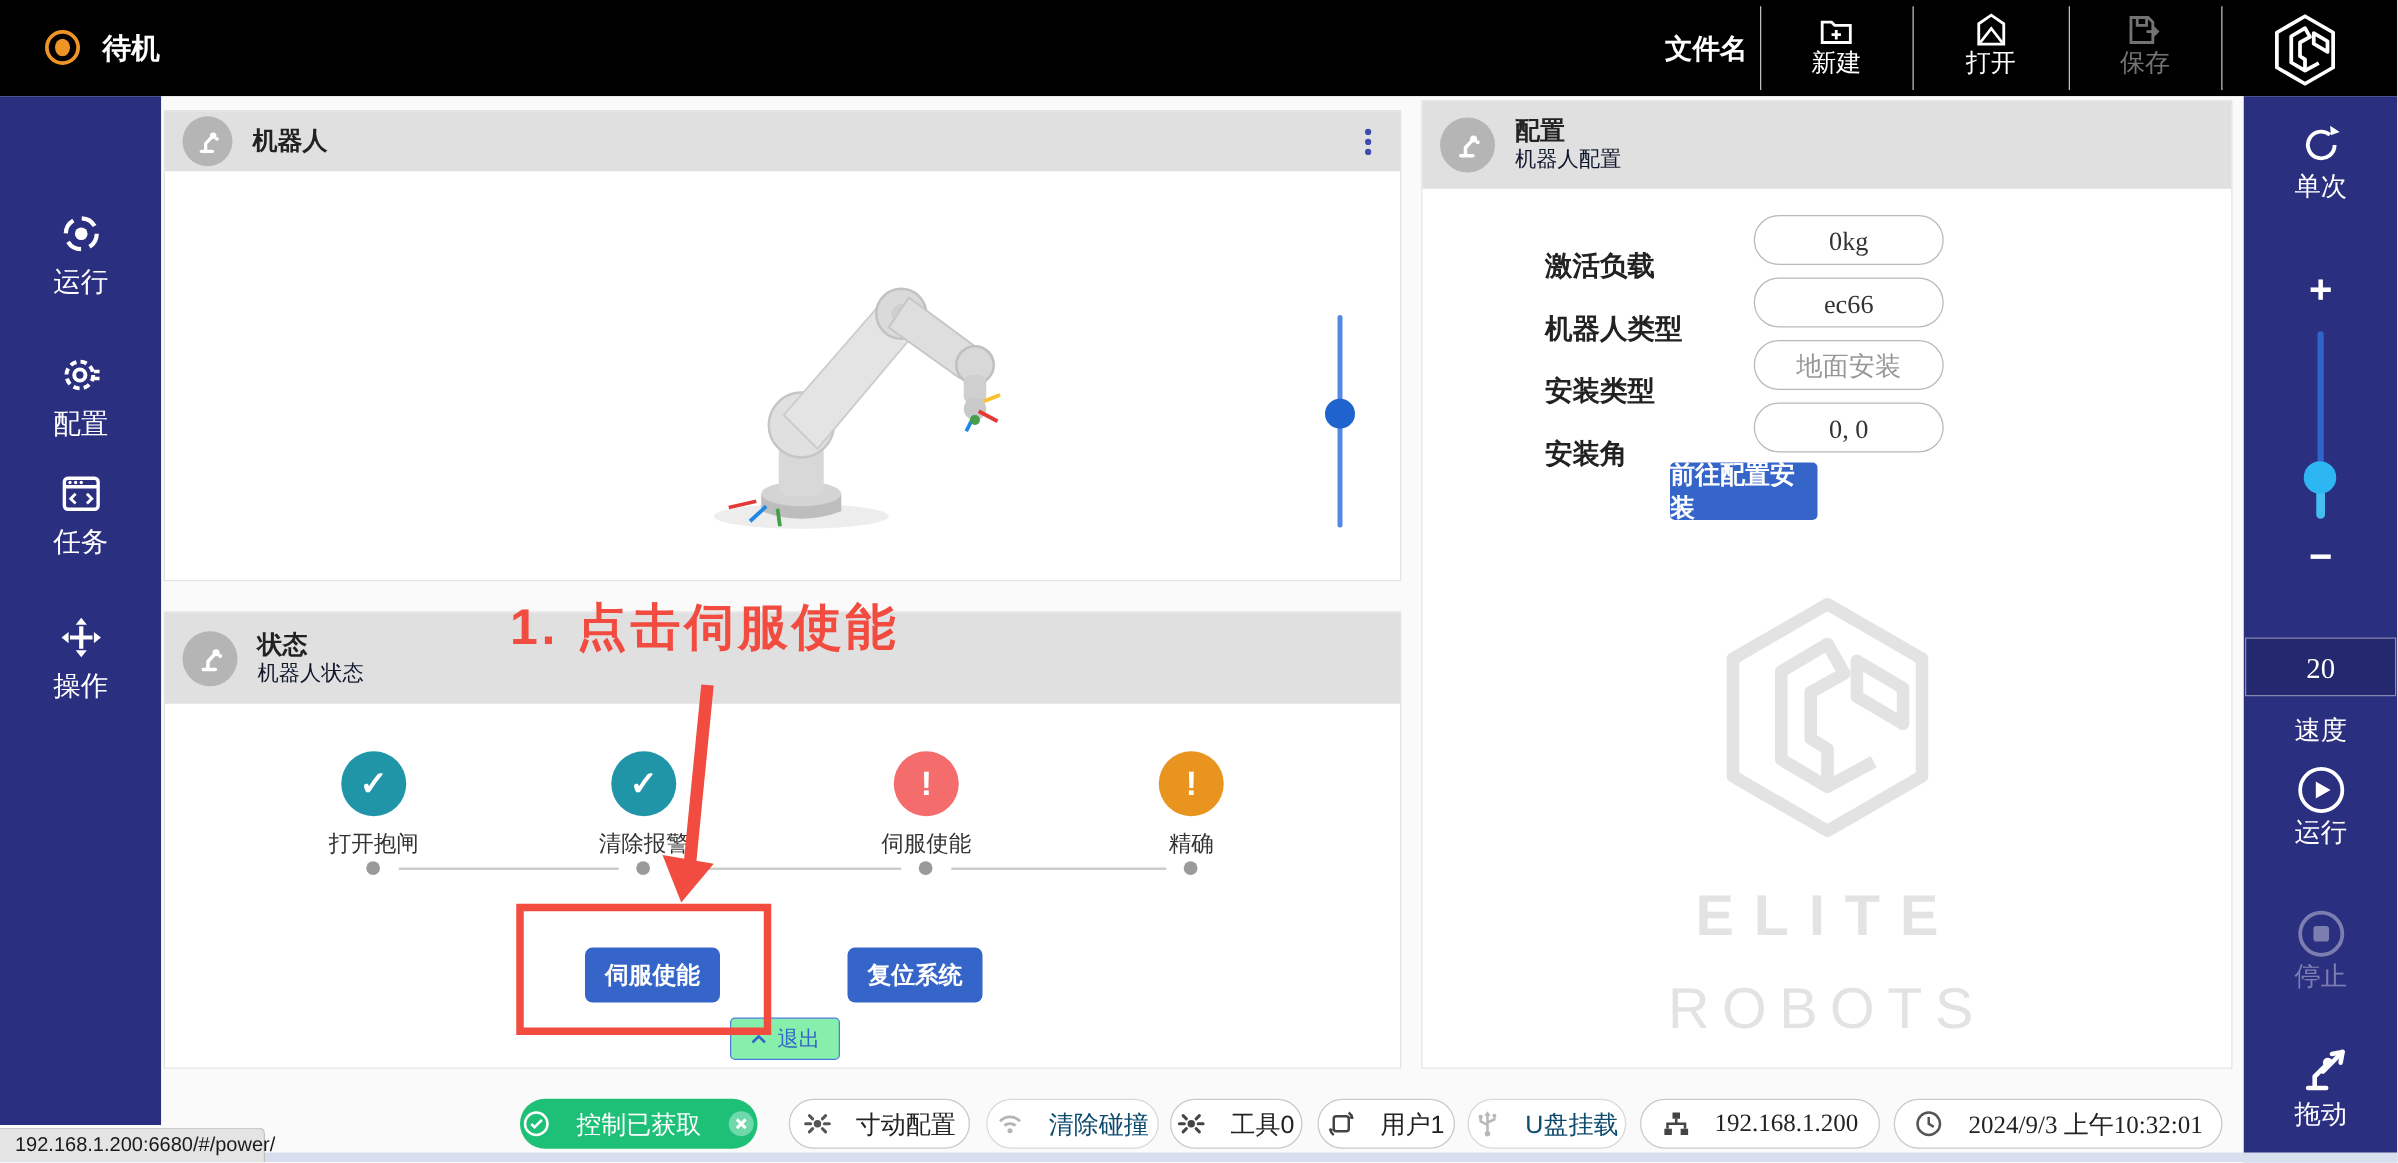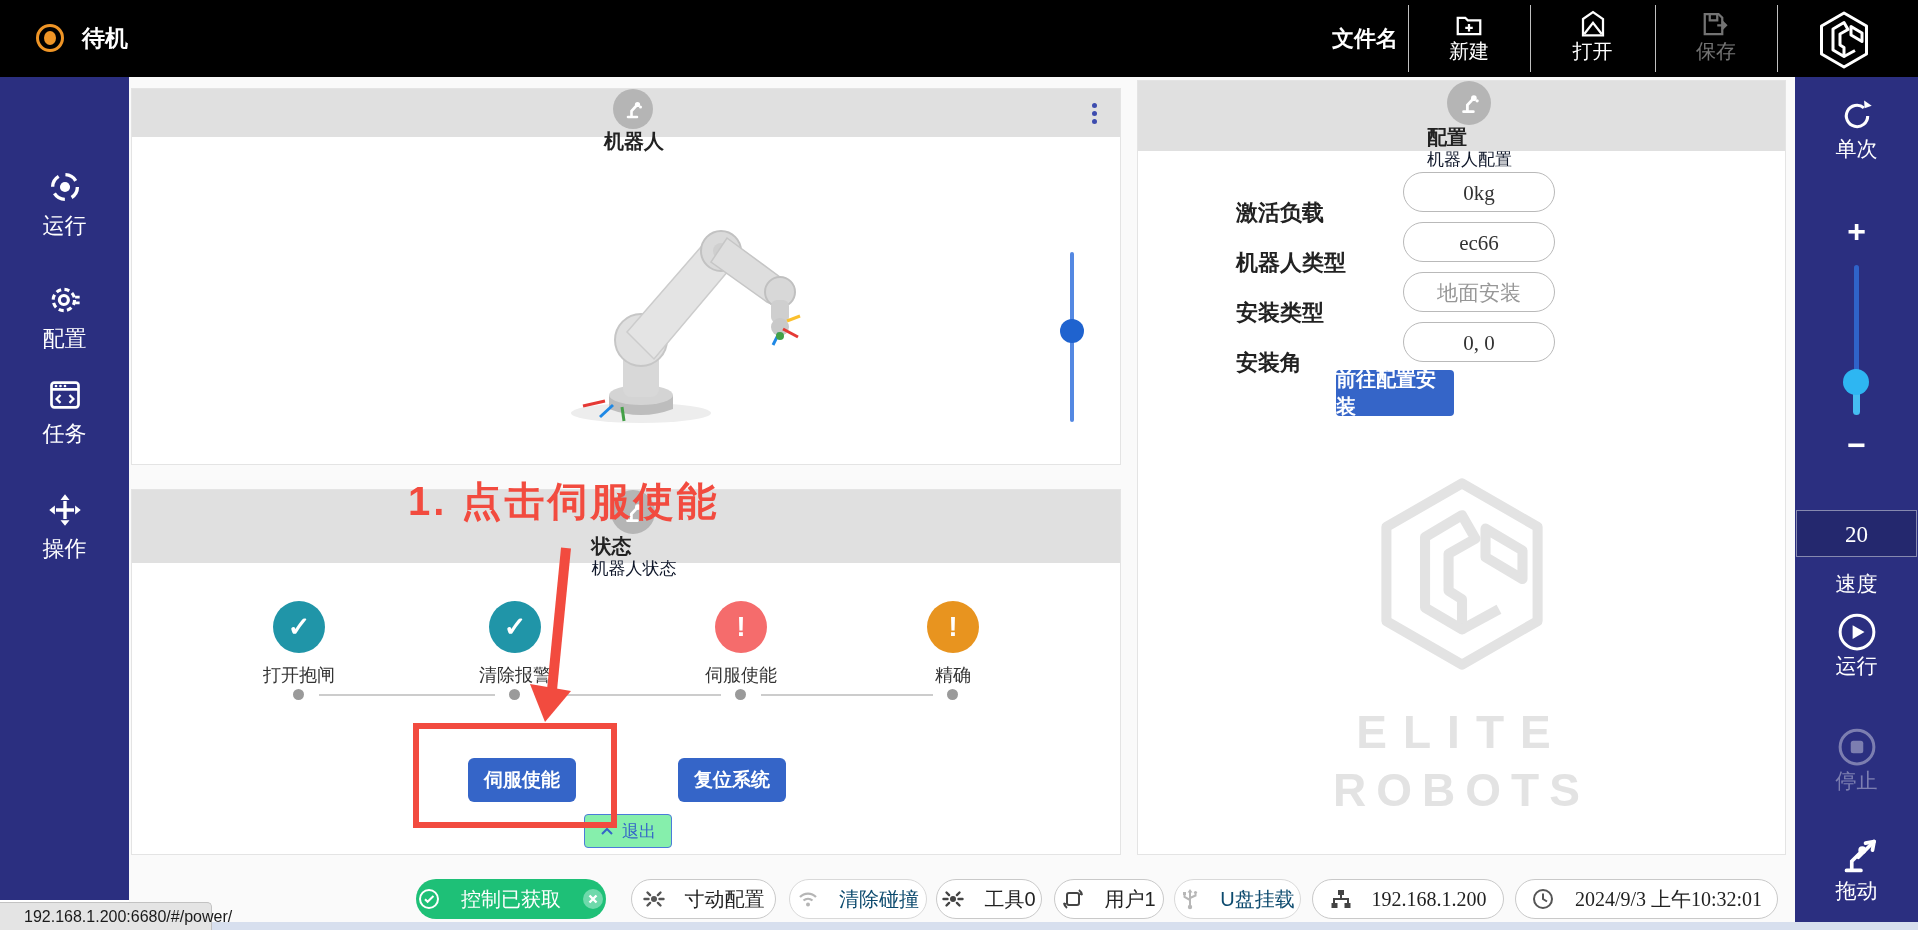--- a/index.html
+++ b/index.html
@@ -23,21 +23,21 @@
 
   
   .lnav{left:0;top:77px;width:129px;height:823px;background:#2b2f80;}
   .nav-item{left:0;width:129px;text-align:center;color:#fff;cursor:pointer;}
   .nav-item .ic{margin:0 auto;}
   .nav-item .lb{font-size:22px;margin-top:6px;}
 
   
   .content-bg{left:129px;top:77px;width:1666px;height:845px;background:#fafafa;}
   .panel{background:#fff;border:1px solid #e4e4e4;box-sizing:border-box;}
-  .panel-head{position:absolute;left:0;top:0;width:100%;background:#e0e0e0;display:flex;align-items:center;box-sizing:border-box;flex-direction:column;}
+  .panel-head{position:absolute;left:0;top:0;width:100%;background:#e0e0e0;display:flex;align-items:center;box-sizing:border-box;}
   .avatar{width:44px;height:44px;border-radius:50%;background:#b5b5b5;flex:0 0 auto;
           display:flex;align-items:center;justify-content:center;margin-left:14px;}
   .ph-text{margin-left:16px;}
   .ph-title{font-size:20px;font-weight:bold;color:#222;line-height:24px;}
   .ph-sub{font-size:17px;color:#0f172a;line-height:22px;}
 
   .robot-panel{left:131px;top:88px;width:990px;height:377px;}
   .robot-head{height:48px;}
   .dots-menu{position:absolute;right:16px;top:11px;width:20px;height:28px;cursor:pointer;}
   .dots-menu b{display:block;width:5px;height:5px;border-radius:50%;background:#3d4cae;margin:3px auto;}
@@ -64,21 +64,21 @@
   .config-head{height:70px;}
   .cfg-row{position:absolute;left:0;width:100%;height:40px;}
   .cfg-label{position:absolute;left:98px;top:0;height:40px;line-height:40px;font-size:22px;font-weight:bold;color:#222;margin-top:21px;}
   .cfg-pill{position:absolute;left:265px;top:0;width:152px;height:40px;line-height:40px;border:1px solid #b9b9b9;
             border-radius:20px;text-align:center;font-family:"Liberation Serif",serif;font-size:21px;color:#333;
             background:#fff;box-sizing:border-box;cursor:pointer;}
   .cfg-pill.muted{color:#979797;}
   .watermark{position:absolute;left:0;top:380px;width:100%;text-align:center;color:#e3e3e3;}
   .watermark .wm-logo{margin:0 auto;}
   .wm-t1{font-size:46px;font-weight:bold;letter-spacing:16px;margin-top:18px;}
-  .wm-t2{font-size:46px;font-weight:bold;letter-spacing:10px;margin-top:4px;}
+  .wm-t2{font-size:46px;font-weight:normal;letter-spacing:10px;margin-top:20px;}
 
   
   .rrail{left:1795px;top:77px;width:123px;height:853px;background:#2b2f80;color:#fff;}
   .rr-item{position:absolute;left:0;width:123px;text-align:center;}
   .rr-label{font-size:21px;}
   .rr-sign{font-size:32px;font-weight:bold;line-height:32px;cursor:pointer;}
   .speed-box{position:absolute;left:1px;top:433px;width:121px;height:47px;line-height:47px;text-align:center;
              background:rgba(0,0,0,.14);border:1px solid rgba(255,255,255,.45);box-sizing:border-box;
              font-family:"Liberation Serif",serif;font-size:23px;}
   .vslider-track{position:absolute;left:59px;top:188px;width:5px;height:118px;background:#2f63c9;border-radius:3px;}
@@ -87,21 +87,21 @@
   .rr-dim{opacity:.38;}
 
   
   .chip{position:absolute;top:879px;height:40px;border-radius:20px;background:#fff;border:1px solid #c9c9c9;
         box-sizing:border-box;display:flex;align-items:center;justify-content:center;gap:20px;font-size:20px;color:#222;cursor:pointer;}
   .chip.green{background:#1ec077;border:none;color:#fff;}
   .chip.gray{color:#0c4a6e;border-color:#d9d9d9;}
   .chip .serif{font-family:"Liberation Serif",serif;}
   .bottom-strip{left:0;top:922px;width:1918px;height:8px;background:#d7dfee;}
   .url-tip{left:0;top:902px;width:212px;height:28px;background:#e4e4e4;border:1px solid #c2c2c2;border-left:none;border-bottom:none;
-           border-top-right-radius:5px;box-sizing:border-box;line-height:27px;padding-left:24px;font-size:16px;color:#1a1a1a;}
+           border-top-right-radius:5px;box-sizing:border-box;line-height:27px;padding-left:12px;font-size:16px;color:#1a1a1a;}
 
   
   .anno-text{left:408px;top:474px;font-size:40px;font-weight:800;color:#f24b3f;letter-spacing:3px;white-space:nowrap;}
   .anno-rect{left:413px;top:723px;width:204px;height:105px;border:6px solid #f24b3f;box-sizing:border-box;}
 </style>
 </head>
 <body>
 
 <div class="app">
 

